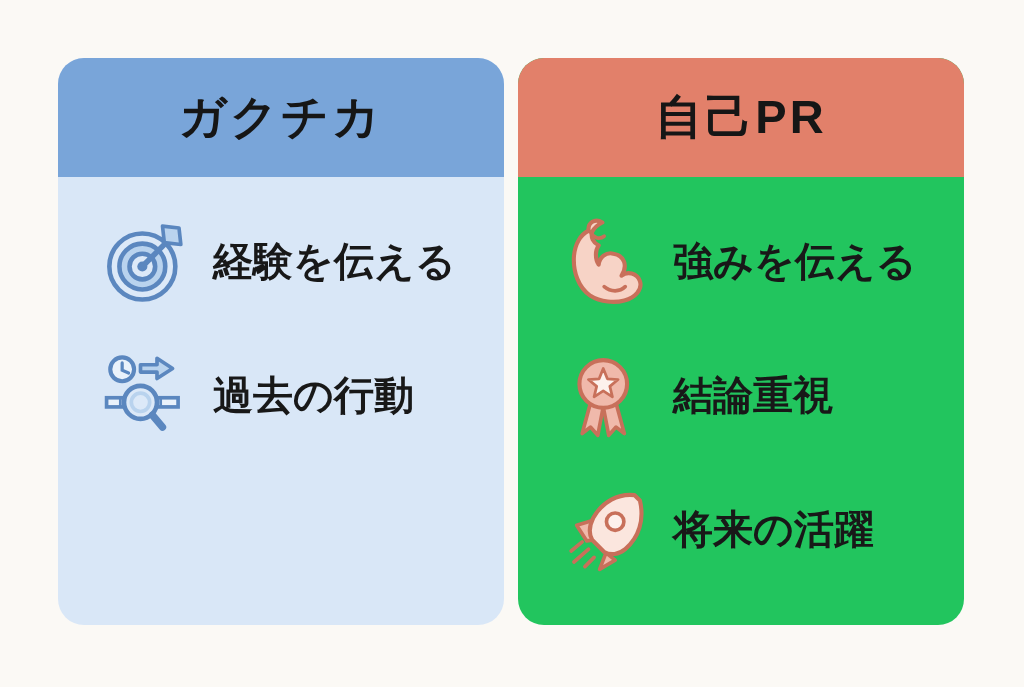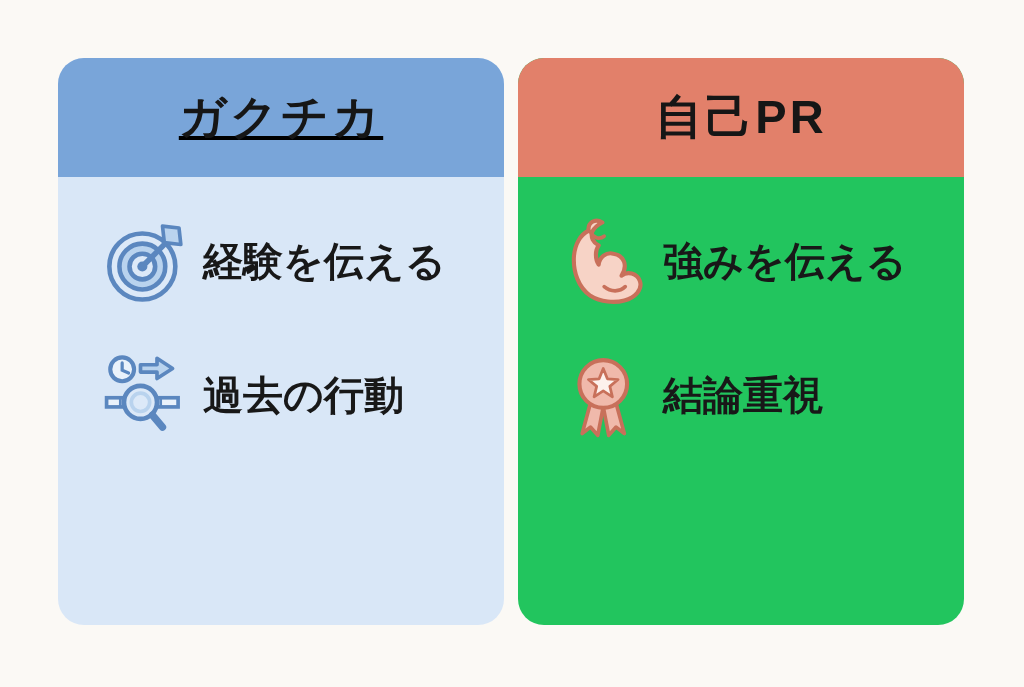--- a/index.html
+++ b/index.html
@@ -10,30 +10,30 @@
   }
   .panel{
     position:absolute;top:58px;width:446px;height:567px;
     border-radius:26px;overflow:hidden;
   }
   .panel-blue{left:58px;background:#d9e7f7;}
   .panel-salmon{left:518px;background:#22c55e;}
   .panel-header{
     height:119px;display:flex;align-items:center;justify-content:center;
   }
-  .panel-blue .panel-header{background:#79a5d9;text-decoration:underline;}
+  .panel-blue .panel-header{background:#79a5d9;}
   .panel-salmon .panel-header{background:#e2806a;}
   .panel-title{
     font-size:47px;font-weight:800;color:#161616;letter-spacing:3px;
   }
   .panel-body{
     padding:24px 16px 0 44px;display:flex;flex-direction:column;
   }
   .row{
-    display:flex;align-items:center;height:120px;margin-bottom:14px;gap:13px;
+    display:flex;align-items:center;height:120px;margin-bottom:14px;gap:23px;
   }
   .icon-box{width:88px;height:88px;flex:0 0 88px;}
   .icon-box svg{width:100%;height:100%;display:block;}
   .row-label{
     font-size:40px;font-weight:800;color:#181818;white-space:nowrap;
   }
 </style>
 </head>
 <body>
 
@@ -100,15 +100,29 @@
         <svg viewBox="0 0 96 96">
           <polygon points="31,57 45,61 39,92 31,83 22,90" fill="#f0b9ab" stroke="#c8705a" stroke-width="4" stroke-linejoin="round"></polygon>
           <polygon points="59,57 45,61 51,92 59,83 68,90" fill="#f0b9ab" stroke="#c8705a" stroke-width="4" stroke-linejoin="round"></polygon>
           <circle cx="45" cy="36" r="26" fill="#f0b9ab" stroke="#c8705a" stroke-width="4.5"></circle>
           <polygon points="45,19 49.5,30.3 61.2,31.1 52.2,38.6 55,50 45,43.6 35,50 37.8,38.6 28.8,31.1 40.5,30.3" fill="#fdf1ec" stroke="#c8705a" stroke-width="3" stroke-linejoin="round"></polygon>
         </svg>
       </div>
       <div class="row-label">結論重視</div>
     </div>
 
+    <div class="row">
+      <div class="icon-box">
+        <svg viewBox="0 0 96 96">
+          <polygon points="36,38 16,44 27,61 35,60" fill="#f0b9ab" stroke="#c8705a" stroke-width="4" stroke-linejoin="round"></polygon>
+          <polygon points="48,74 41,92 58,82" fill="#f0b9ab" stroke="#c8705a" stroke-width="4" stroke-linejoin="round"></polygon>
+          <path d="M79,11 C62,9 44,18 34,36 C30,44 29,53 33,60 L46,73 C53,77 62,76 69,70 C84,57 90,38 85,17 Z" fill="#fbe6de" stroke="#c8705a" stroke-width="4.5" stroke-linejoin="round"></path>
+          <circle cx="58" cy="40" r="9.5" fill="#fdf1ec" stroke="#c8705a" stroke-width="4"></circle>
+          <line x1="10" y1="72" x2="22" y2="62" stroke="#c8705a" stroke-width="4" stroke-linecap="round"></line>
+          <line x1="13" y1="84" x2="29" y2="70" stroke="#c8705a" stroke-width="4" stroke-linecap="round"></line>
+          <line x1="25" y1="89" x2="35" y2="79" stroke="#c8705a" stroke-width="4" stroke-linecap="round"></line>
+        </svg>
+      </div>
+      <div class="row-label">将来の活躍</div>
+    </div>
 
   </div>
 </div>
 
 </body></html>

